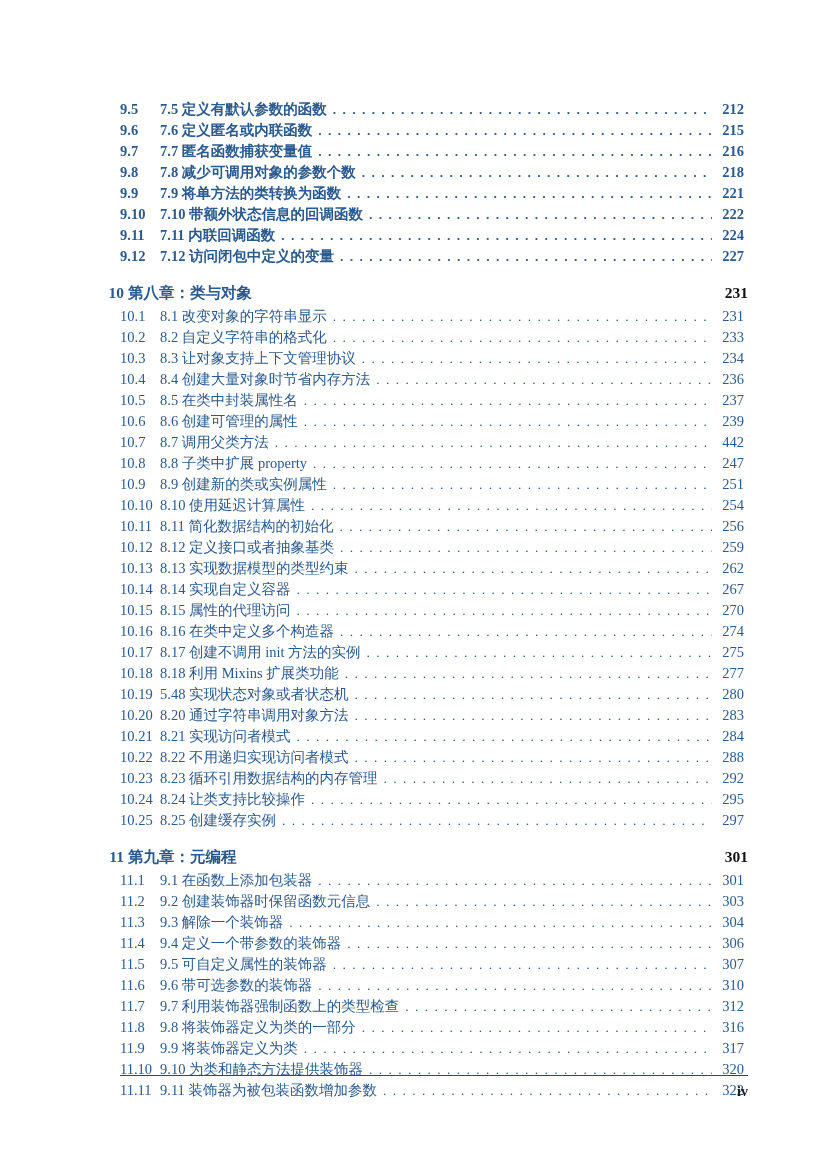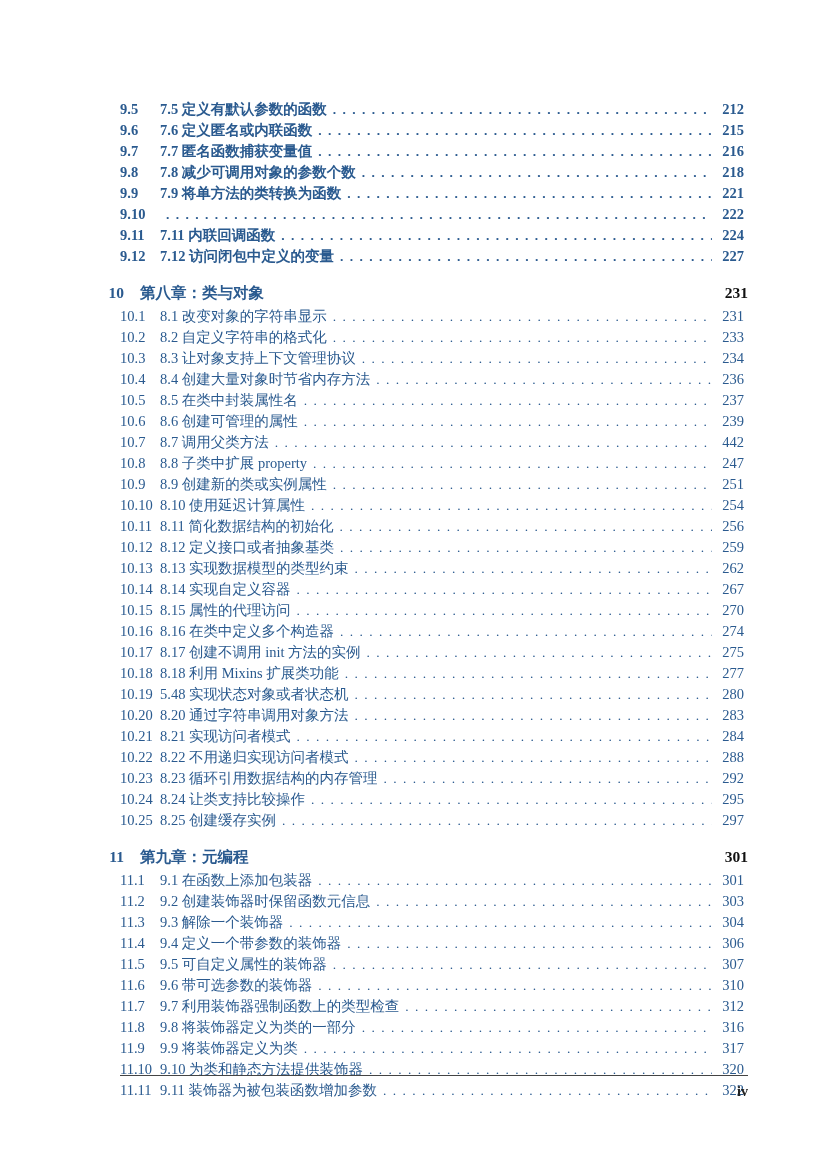--- a/index.html
+++ b/index.html
@@ -32,21 +32,20 @@
     color: #2a5a8f;
     font-weight: bold;
     width: 22px;
     margin-right: 4px;
     text-align: right;
   }
   .group-head .title-text {
     color: #2a5a8f;
     font-weight: bold;
     flex: 0 0 auto;
-    margin-left: 12px;
   }
   .group-head .page-no {
     color: #111;
     font-weight: bold;
     font-size: 15.5px;
     min-width: 30px;
     text-align: right;
     margin-left: auto;
   }
   .entry {
@@ -123,20 +122,21 @@
         <span class="page-no">218</span>
       </div>
       <div class="entry">
         <span class="idx">9.9</span>
         <span class="title-cell">7.9 将单方法的类转换为函数</span>
         <span class="leader"> .  .  .  .  .  .  .  .  .  .  .  .  .  .  .  .  .  .  .  .  .  .  .  .  .  .  .  .  .  .  .  .  .  .  .  .  .  .  .  .  .  .  .  .  .  .  .  .  .  .  .  .  .  .  .  .  .  .  .  .  .  .  .  .  .  .  .  .  .  .  .  .  .  .  .  .  .  .  .  .  .  .  .  .  .  .  .  .  .  .  .  .  .  .  .  .  .  .  .  . </span>
         <span class="page-no">221</span>
       </div>
       <div class="entry">
         <span class="idx">9.10</span>
+        <span class="title-cell">7.10 带额外状态信息的回调函数</span>
         <span class="leader"> .  .  .  .  .  .  .  .  .  .  .  .  .  .  .  .  .  .  .  .  .  .  .  .  .  .  .  .  .  .  .  .  .  .  .  .  .  .  .  .  .  .  .  .  .  .  .  .  .  .  .  .  .  .  .  .  .  .  .  .  .  .  .  .  .  .  .  .  .  .  .  .  .  .  .  .  .  .  .  .  .  .  .  .  .  .  .  .  .  .  .  .  .  .  .  .  .  .  .  . </span>
         <span class="page-no">222</span>
       </div>
       <div class="entry">
         <span class="idx">9.11</span>
         <span class="title-cell">7.11 内联回调函数</span>
         <span class="leader"> .  .  .  .  .  .  .  .  .  .  .  .  .  .  .  .  .  .  .  .  .  .  .  .  .  .  .  .  .  .  .  .  .  .  .  .  .  .  .  .  .  .  .  .  .  .  .  .  .  .  .  .  .  .  .  .  .  .  .  .  .  .  .  .  .  .  .  .  .  .  .  .  .  .  .  .  .  .  .  .  .  .  .  .  .  .  .  .  .  .  .  .  .  .  .  .  .  .  .  . </span>
         <span class="page-no">224</span>
       </div>
       <div class="entry">

